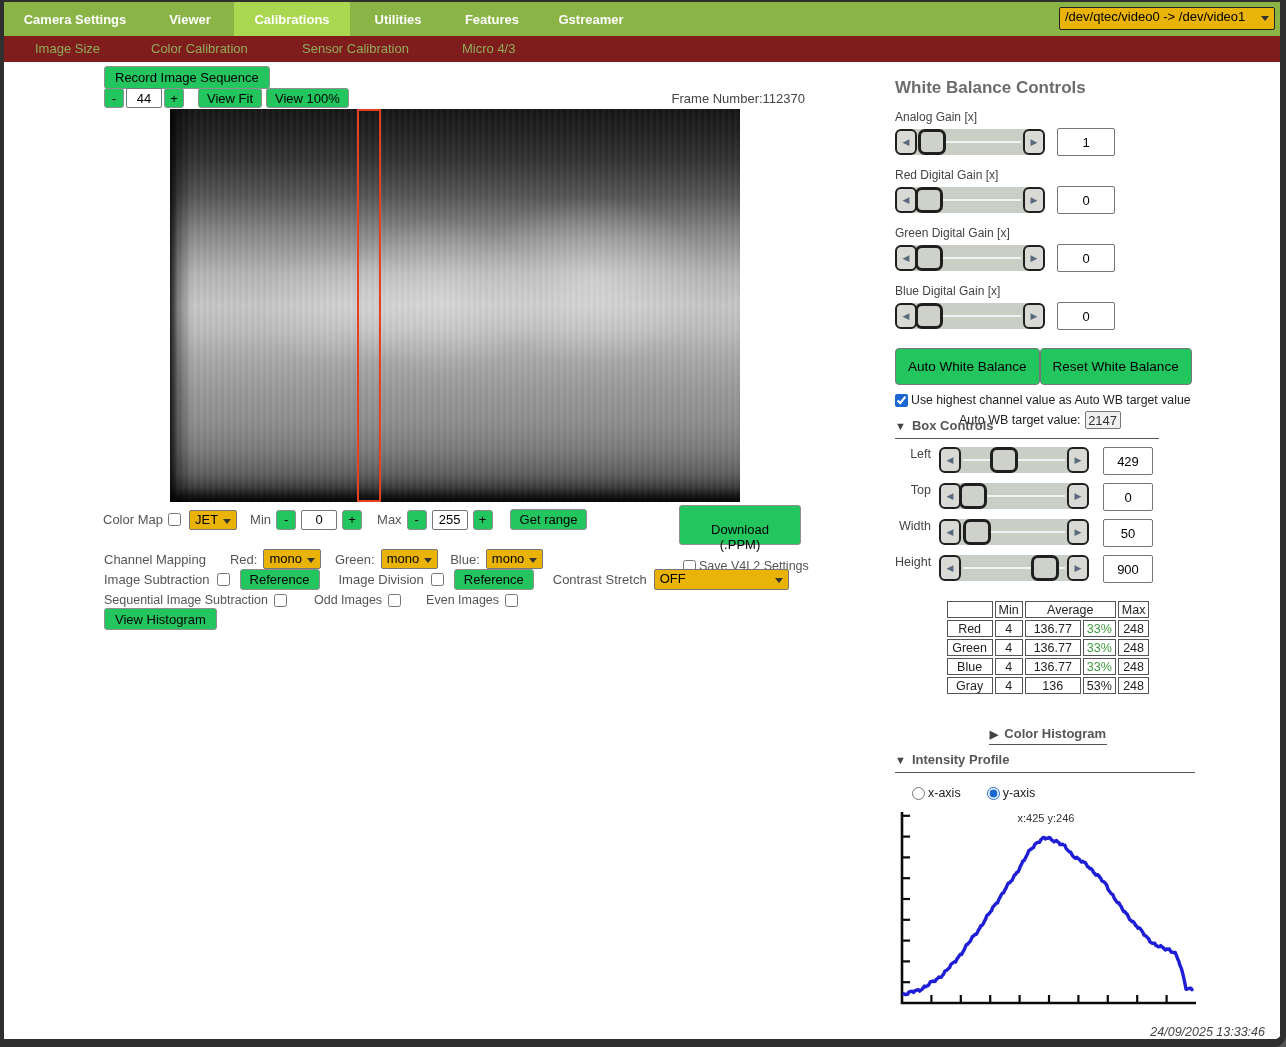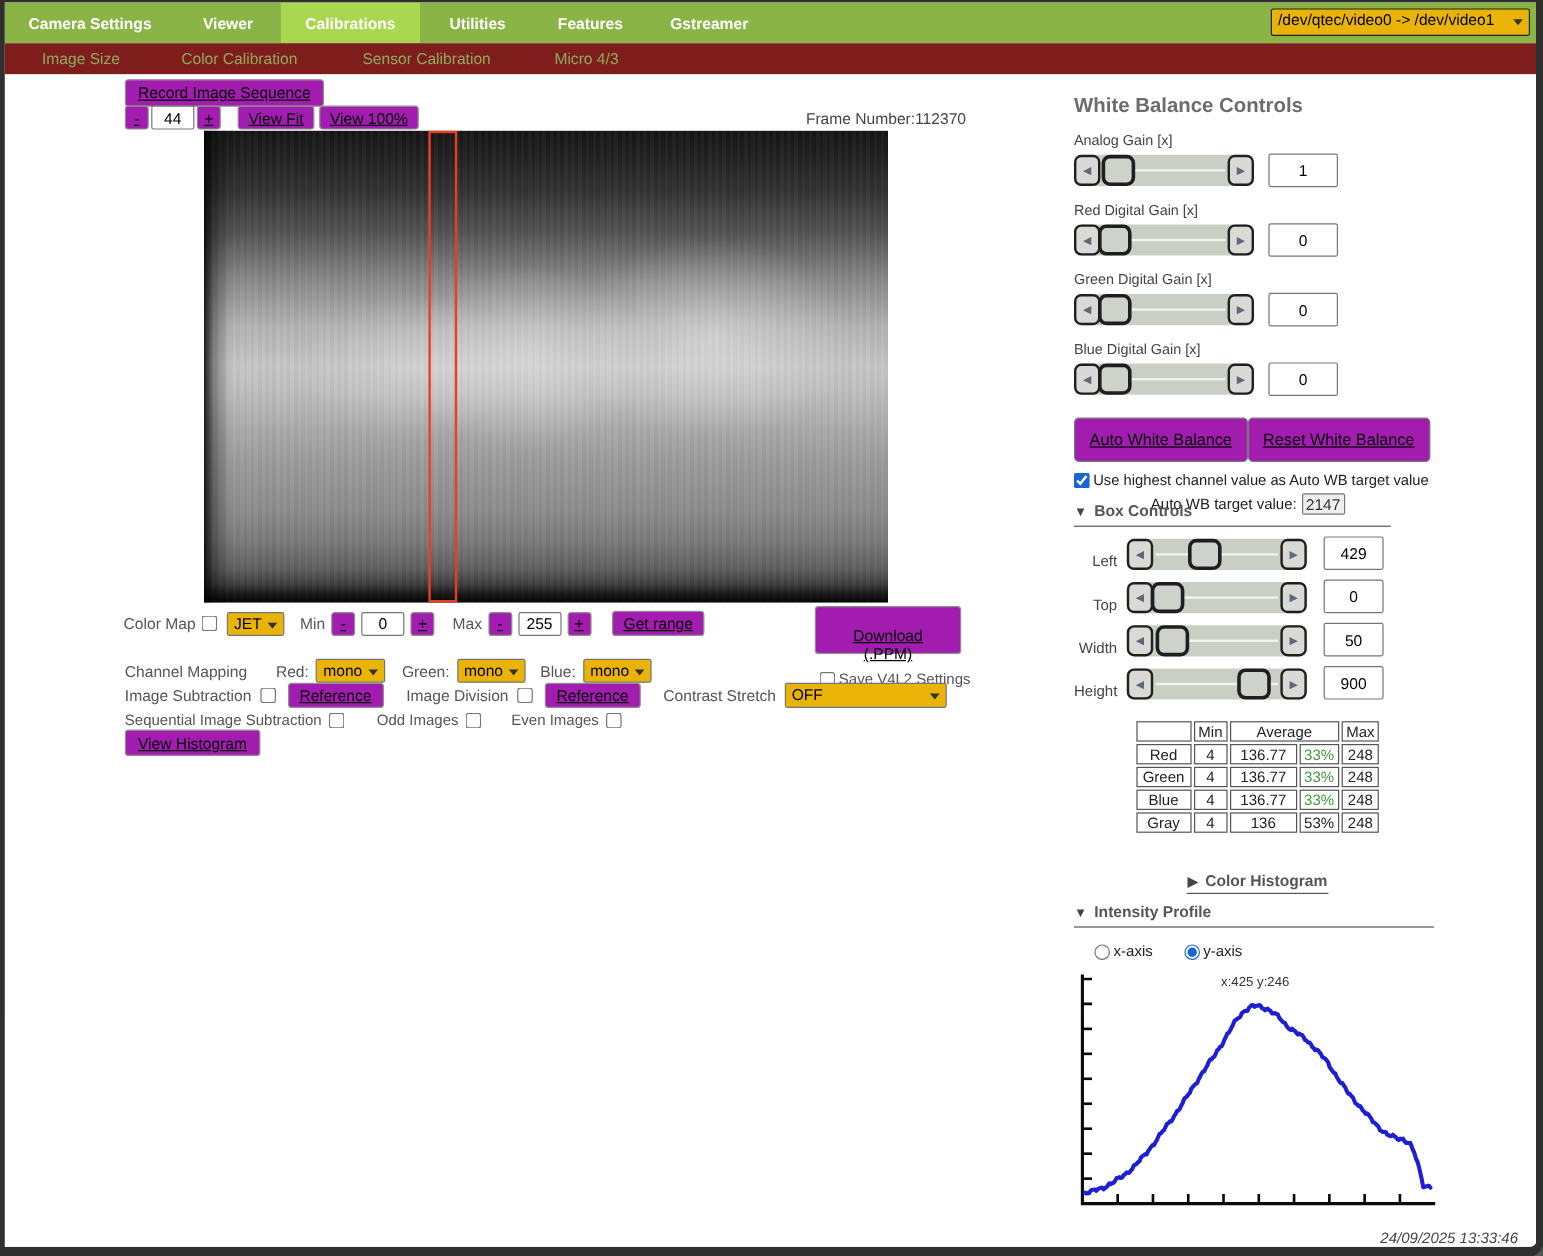--- a/index.html
+++ b/index.html
@@ -19,22 +19,22 @@
   .subnav span { position:absolute; top:5px; cursor:pointer; }
   
   .select { background:#eab308; border:1px solid #555; border-radius:2px; font-size:13px; color:#000;
             display:inline-flex; align-items:flex-start; padding:1px 18px 1px 5px; position:relative; height:21px; cursor:pointer; }
   .select .arr { position:absolute; right:5px; top:8px; width:0; height:0;
                  border-left:4px solid transparent; border-right:4px solid transparent; border-top:5px solid #333; }
   .device-select { position:absolute; right:5px; top:5px; height:23px; min-width:216px; border-color:#222; }
   .sel-sm { border-color:#767676; height:20px; }
   
   .content { position:relative; width:100%; height:987px; background:#fff; font-size:13px; color:#555; }
-  button { font-family:"Liberation Sans", sans-serif; background:#a21caf; border:1px solid #8f8f8f; border-radius:3px;
-           font-size:13px; color:#000; padding:2px 9px; cursor:pointer;text-decoration:underline; }
+  button { font-family:"Liberation Sans", sans-serif; background:#22c55e; border:1px solid #8f8f8f; border-radius:3px;
+           font-size:13px; color:#000; padding:2px 9px; cursor:pointer; }
   input[type=text] { font-family:"Liberation Sans", sans-serif; border:1px solid #767676; border-radius:2px;
            font-size:13px; text-align:center; }
   input[type=checkbox], input[type=radio] { accent-color:#1a67d2; width:13px; height:13px; margin:0 3px 0 0; cursor:pointer; }
   .abs { position:absolute; }
   .row { display:flex; align-items:center; }
   
   .record-btn { left:100px; top:4px; padding:3px 10px; }
   .zoom-row { left:100px; top:26px; gap:2px; }
   .zoom-row .sq { width:20px; height:20px; padding:0; }
   .zoom-row .num { width:36px; height:20px; }
@@ -81,21 +81,21 @@
   .val-input { width:58px; height:28px; margin-left:12px; font-size:14px; }
   .wb-buttons { display:flex; margin-top:18px; }
   .wb-buttons button { height:37px; font-size:13.5px; padding:0 12px; border-radius:4px; border-color:#777; }
   .usehigh { display:flex; align-items:center; margin-top:8px; font-size:12.3px; color:#222; }
   .target-row { margin:4px 0 0 64px; font-size:12.5px; color:#222; display:flex; align-items:center; }
   .target-input { width:36px; height:18px; margin-left:4px; background:#efefef; border:1px solid #a5a5a5; font-size:12.5px; color:#333; }
   .expander { font-size:13px; font-weight:bold; color:#555; cursor:pointer; }
   .expander .tri { font-size:11px; color:#444; margin-right:6px; }
   .hr { border-top:1px solid #555; margin-top:5px; }
   .sec { position:absolute; left:0; width:100%; }
-  .boxrow { display:flex; align-items:flex-end; margin-top:8px; }
+  .boxrow { display:flex; align-items:flex-start; margin-top:8px; }
   .boxrow .blabel { width:36px; text-align:right; margin-right:8px; font-size:12.5px; color:#444; }
   .boxrow .val-input { width:50px; margin-left:14px; }
   .mv-title { text-align:center; font-size:17px; font-weight:bold; color:#6c6c6c; }
   table.mv { margin:9px auto 0; border-collapse:separate; border-spacing:2px; font-size:12.5px; color:#222; }
   table.mv td { border:1px solid #555; text-align:center; height:17px; padding:0 3px; }
   td.c-lbl { width:46px; } td.c-min { width:27px; } td.c-avg { width:56px; } td.c-pct { width:33px; } td.c-max { width:30px; }
   td.green { color:#3f9b3f; }
   .chist { text-align:center; }
   .chist-line { width:118px; border-top:1px solid #555; margin:3px auto 0; }
   .radio-row { display:flex; gap:26px; margin-left:17px; font-size:12.5px; color:#222; align-items:center; }

